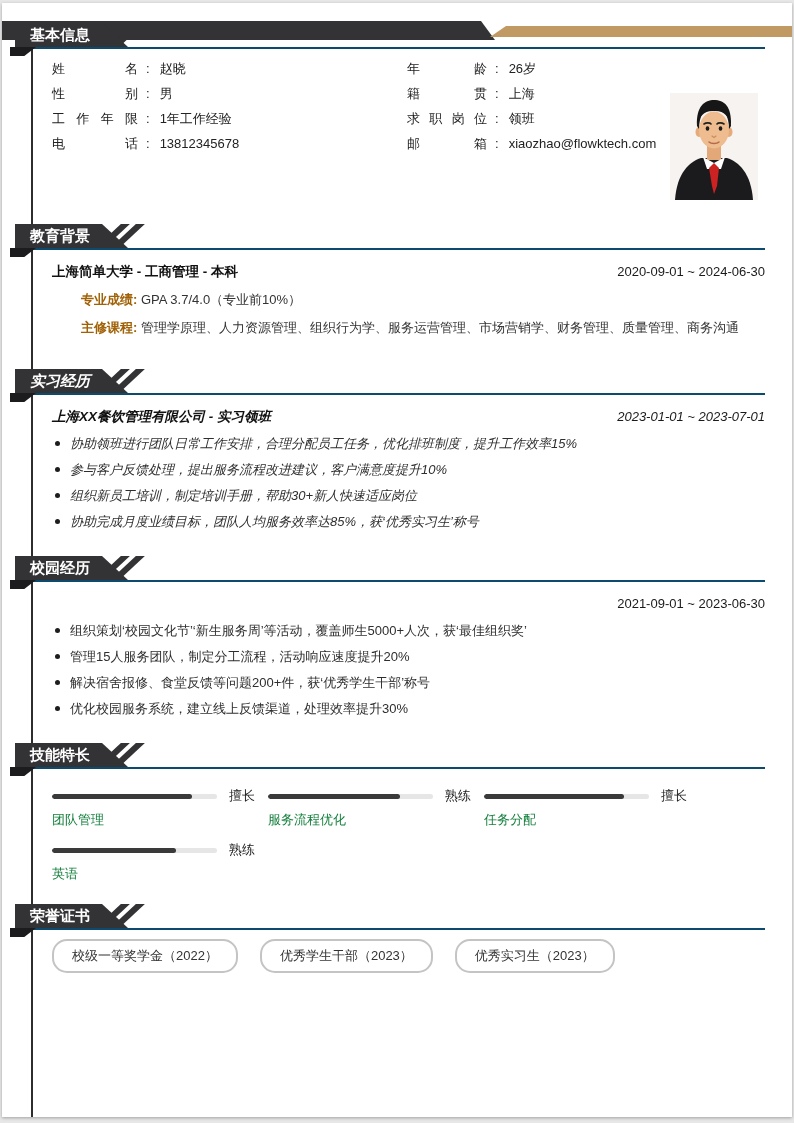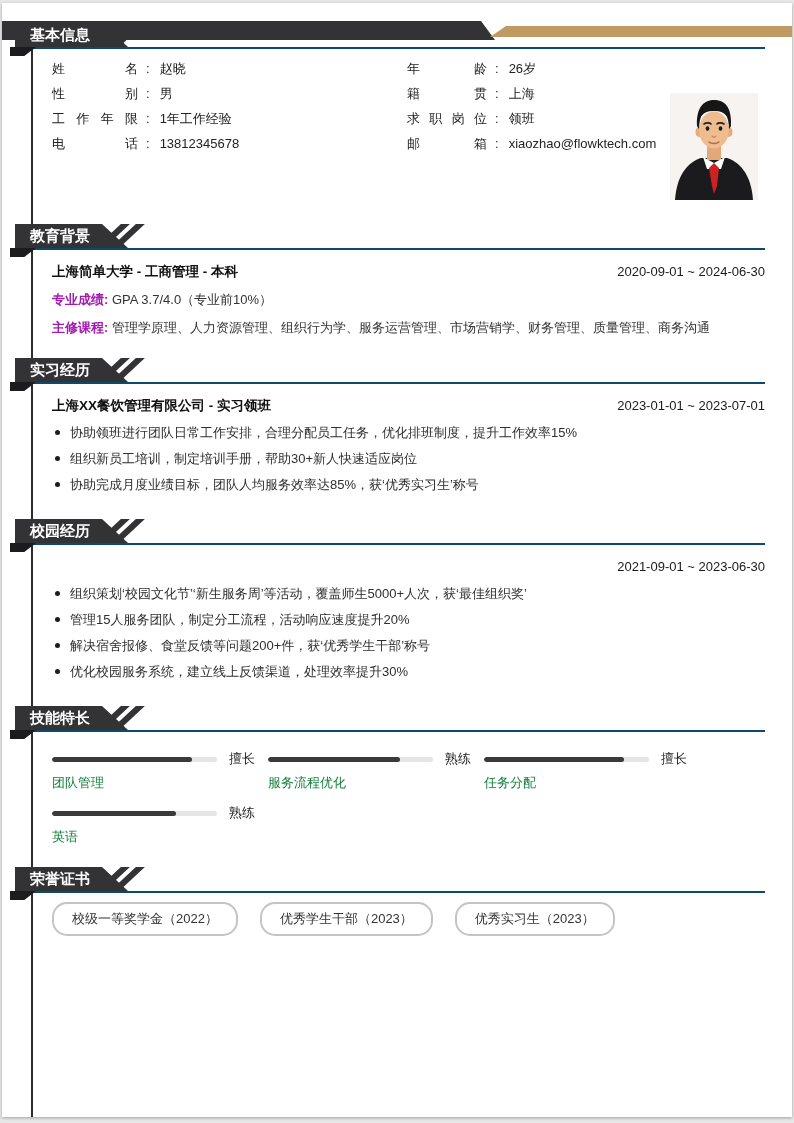--- a/index.html
+++ b/index.html
@@ -32,21 +32,21 @@
   .flabel{display:inline-block;width:86px;text-align:justify;text-align-last:justify;color:#222;}
   .fcol.right .flabel{width:80px;}
   .fsep{margin:0 10px 0 8px;}
   .photo{position:absolute;right:34px;top:90px;width:88px;height:107px;background:#f7f3f1;overflow:hidden;}
 
   
   .title-line{display:flex;justify-content:space-between;align-items:baseline;font-size:13.5px;margin-top:13px;}
   .title-line .t{font-weight:700;color:#111;text-align:center;}
   .date{font-size:13px;color:#1a1a1a;font-weight:400;}
   .kv{font-size:13px;margin-top:10px;line-height:18px;}
-  .kv b{color:#a21caf;}
+  .kv b{color:#a16207;margin-left:29px;}
   .date-only{text-align:right;margin-top:13px;}
 
   ul.blist{list-style:none;margin:4px 0 0;padding:0;}
   ul.blist li{position:relative;font-size:13px;line-height:16px;margin-top:10px;padding-left:18px;color:#2e2e2e;}
   ul.blist li::before{content:"";position:absolute;left:3px;top:5px;width:5px;height:5px;border-radius:50%;background:#1d1d1d;}
   ul.blist li b{color:#111;}
 
   
   .bars{display:grid;grid-template-columns:216px 216px 1fr;row-gap:14px;margin-top:20px;}
   .bar-row{display:flex;align-items:center;gap:12px;height:14px;}
@@ -55,21 +55,21 @@
   .level{font-size:13px;color:#222;}
   .bar-name{font-size:13px;color:#15803d;margin-top:8px;}
 
   
   .badges{display:flex;gap:22px;margin-top:9px;}
   .badge{border:2px solid #c4c4c4;border-radius:15px;padding:6px 18px;font-size:13px;color:#333;white-space:nowrap;background:#fff;}
 
   
   #sec-basic{margin-top:20px;}
   #sec-edu{margin-top:52px;}
-  #sec-intern{margin-top:21px;}
+  #sec-intern{margin-top:32px;font-style:italic;}
   #sec-campus{margin-top:26px;}
   #sec-skill{margin-top:26px;}
   #sec-honor{margin-top:21px;}
   .basic-body{height:110px;position:relative;}
 </style>
 </head>
 <body>
 
 <div class="viewport">
  <div class="page">
@@ -189,20 +189,21 @@
       </div>
       <div class="banner-fold"></div>
     </div>
     <div class="sec-body">
       <div class="title-line">
         <span class="t">上海XX餐饮管理有限公司 - 实习领班</span>
         <span class="date">2023-01-01 ~ 2023-07-01</span>
       </div>
       <ul class="blist">
         <li>协助领班进行团队日常工作安排，合理分配员工任务，优化排班制度，提升工作效率15%</li>
+        <li>参与客户反馈处理，提出服务流程改进建议，客户满意度提升10%</li>
         <li>组织新员工培训，制定培训手册，帮助30+新人快速适应岗位</li>
         <li>协助完成月度业绩目标，团队人均服务效率达85%，获‘优秀实习生’称号</li>
       </ul>
     </div>
   </div>
 
   <div class="section" id="sec-campus">
     <div class="sec-header">
       <div class="banner">
         <span class="banner-main">校园经历</span>

